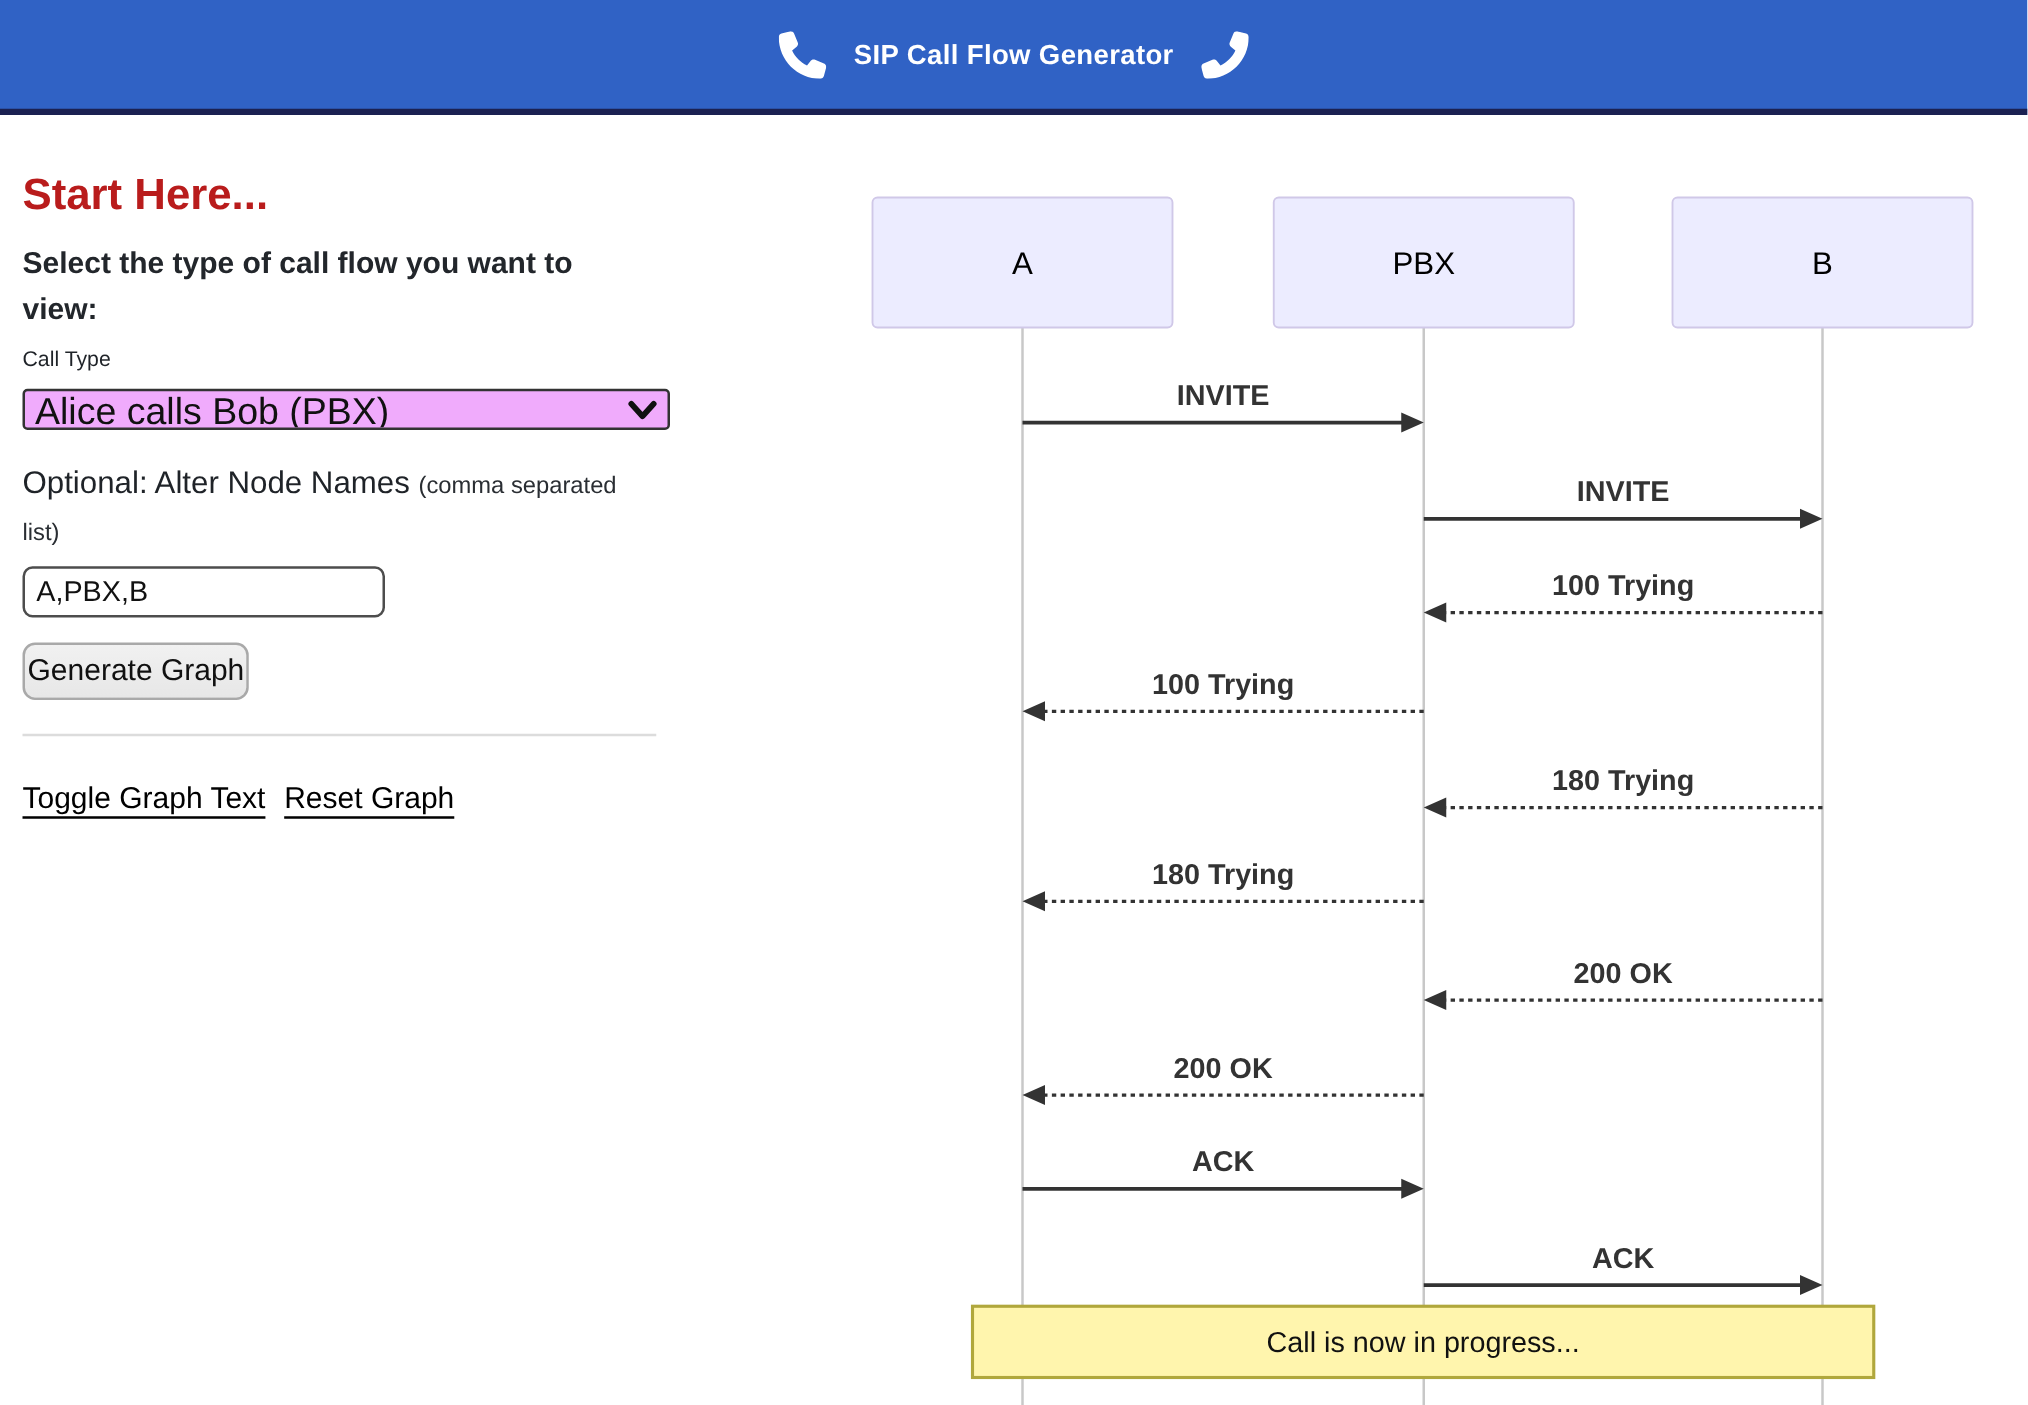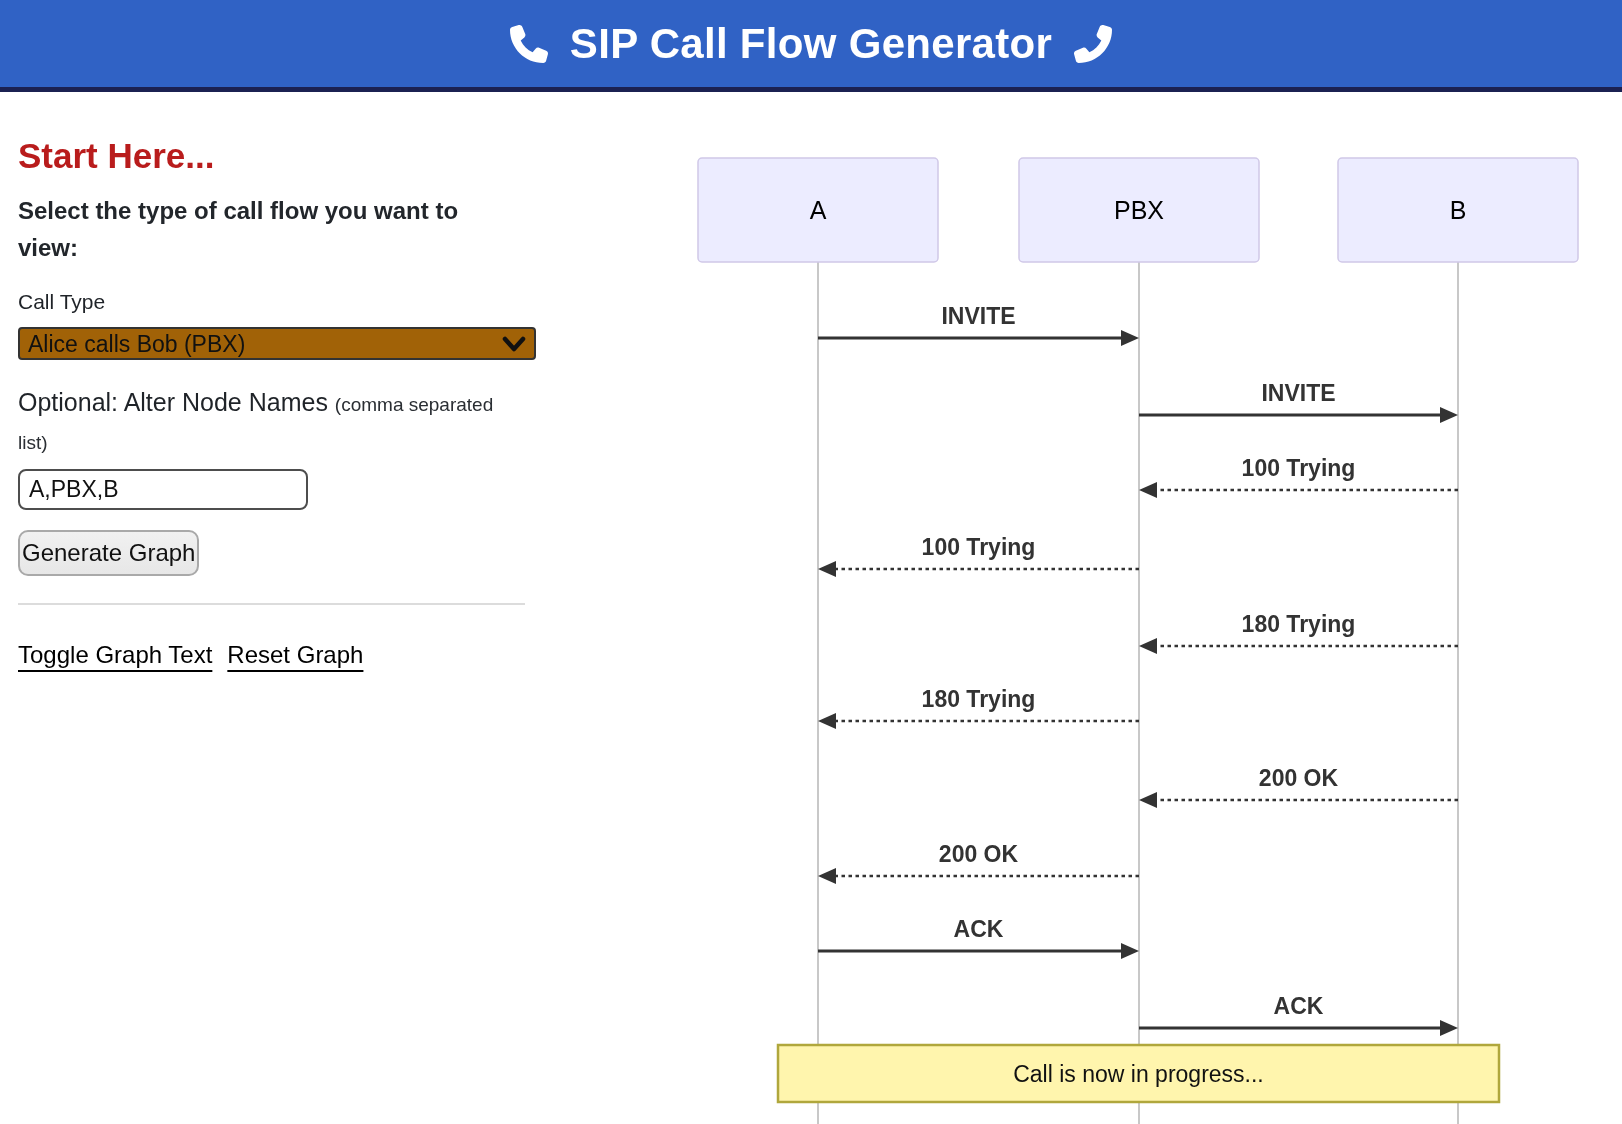--- a/index.html
+++ b/index.html
@@ -5,35 +5,35 @@
   * { margin:0; padding:0; box-sizing:border-box; }
   html,body { width:1622px; height:1124px; background:#ffffff; overflow:hidden;
               font-family:"Liberation Sans","DejaVu Sans",sans-serif; }
   body { position:relative; }
 
   
   .app-header {
     height:92px; background:#3062c5; border-bottom:5px solid #1b2152;
     display:flex; align-items:center; justify-content:center; gap:22px;
   }
-  .app-title { color:#ffffff; font-size:42px; font-weight:700; letter-spacing:.3px; }
+  .app-title { color:#ffffff; font-size:22px; font-weight:700; letter-spacing:.3px; }
   .phone-ico { width:38px; height:38px; fill:#ffffff; }
   .phone-ico.flip { transform:scaleX(-1); }
 
   
   .sidebar { position:absolute; left:18px; top:136px; width:522px; }
   .start-heading { font-size:35px; font-weight:600; color:#b91c1c; margin-bottom:16px; }
   .instruction { font-size:24px; font-weight:700; color:#22262b; line-height:1.55;
-                 width:505px; margin-bottom:24px; }
-  .call-type-label { font-size:21px; color:#1f2328; margin-bottom:13px; }
+                 width:505px; margin-bottom:12px; }
+  .call-type-label { font-size:17px; color:#1f2328; margin-bottom:13px; }
   .select-wrap { position:relative; width:518px; }
   select.call-type {
-    width:518px; height:33px; font-size:23px; color:#111;
+    width:518px; height:33px; font-size:30px; color:#111;
     font-family:"Liberation Sans","DejaVu Sans",sans-serif;
-    border:2px solid #333; border-radius:4px; background:#a16207;
+    border:2px solid #333; border-radius:4px; background:#f0abfc;
     padding:0 8px; appearance:none; -webkit-appearance:none;
   }
   .chevron { position:absolute; right:10px; top:7px; pointer-events:none; }
   .node-label { font-size:25px; color:#1f2328; line-height:1.5; width:510px;
                 margin-top:24px; margin-bottom:10px; }
   .node-label .hint { font-size:19px; color:#2a2e33; }
   input.node-input {
     width:290px; height:41px; font-size:23px; color:#111;
     font-family:"Liberation Sans","DejaVu Sans",sans-serif;
     border:2px solid #4d4d4d; border-radius:8px; padding:16px 9px; background:#fff;

